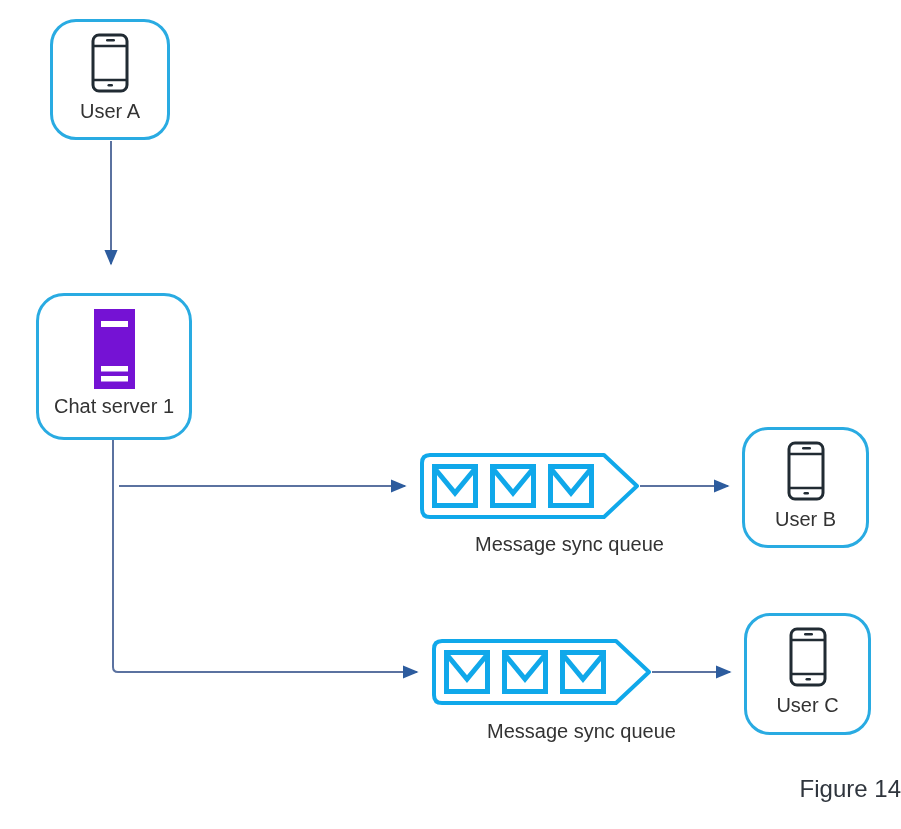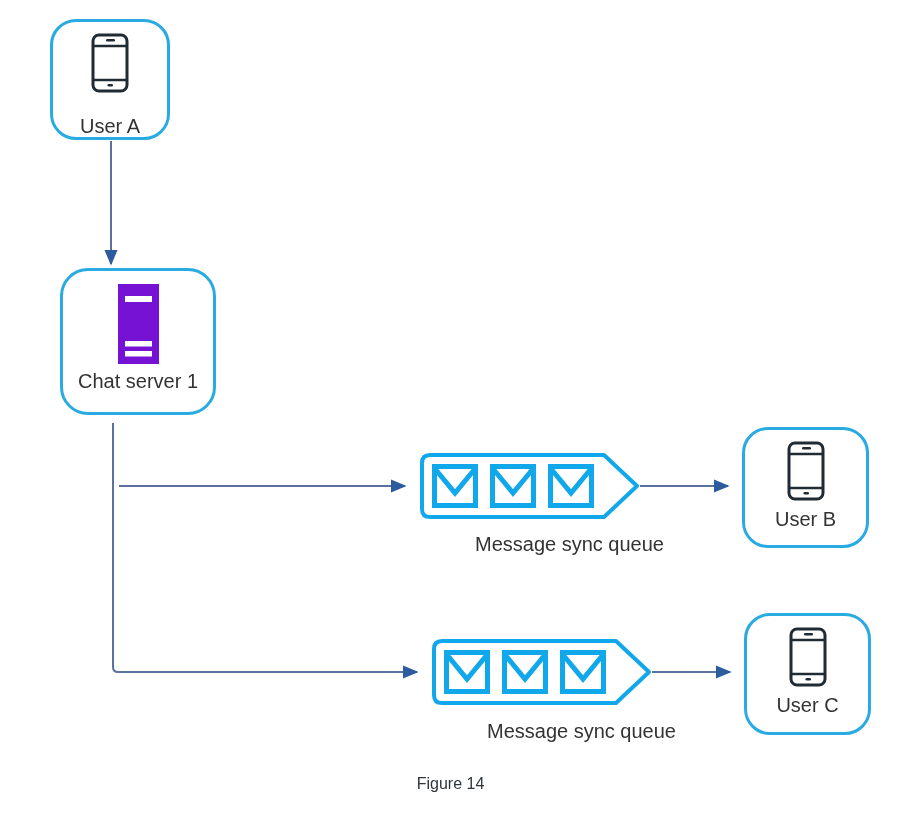--- a/index.html
+++ b/index.html
@@ -43,22 +43,22 @@
     text-align: right;
     font-size: 20px;
     color: #333333;
     white-space: nowrap;
   }
   .figure-caption {
     position: absolute;
     left: 0;
     top: 775px;
     width: 100%;
-    text-align: center;
-    font-size: 16px;
+    text-align: right;
+    font-size: 24px;
     color: #2F353D;
   }
 </style>
 </head>
 <body>
 
 <div class="canvas">
 
   <svg class="connector-layer" width="901" height="829" viewBox="0 0 901 829" xmlns="http://www.w3.org/2000/svg">
     <defs>
@@ -66,32 +66,32 @@
         <path d="M 0 0.8 L 10 5 L 0 9.2 Z" fill="#2D5C9E"></path>
       </marker>
     </defs>
     <path d="M 111 141 L 111 264" fill="none" stroke="#5B72A0" stroke-width="2" marker-end="url(#arrowhead)"></path>
     <path d="M 119 486 L 405 486" fill="none" stroke="#5B72A0" stroke-width="2" marker-end="url(#arrowhead)"></path>
     <path d="M 113 423 L 113 667 Q 113 672 118 672 L 417 672" fill="none" stroke="#5B72A0" stroke-width="2" marker-end="url(#arrowhead)"></path>
     <path d="M 640 486 L 728 486" fill="none" stroke="#5B72A0" stroke-width="2" marker-end="url(#arrowhead)"></path>
     <path d="M 652 672 L 730 672" fill="none" stroke="#5B72A0" stroke-width="2" marker-end="url(#arrowhead)"></path>
   </svg>
 
-  <div class="node user-node" style="left:50px; top:19px; width:120px; height:121px;justify-content:space-between;">
+  <div class="node user-node" style="left:50px; top:19px; width:120px; height:121px;">
     <svg width="38" height="60" viewBox="0 0 38 60" xmlns="http://www.w3.org/2000/svg">
       <rect x="2" y="2" width="34" height="56" rx="6" fill="#ffffff" stroke="#212B33" stroke-width="3"></rect>
       <line x1="3" y1="13" x2="35" y2="13" stroke="#212B33" stroke-width="2.5"></line>
       <line x1="3" y1="47" x2="35" y2="47" stroke="#212B33" stroke-width="2.5"></line>
       <rect x="15" y="6" width="9" height="2.6" rx="1.3" fill="#212B33"></rect>
       <rect x="16.5" y="51" width="5.5" height="2.6" rx="1.3" fill="#212B33"></rect>
     </svg>
     <div class="node-label">User A</div>
   </div>
 
-  <div class="node server-node" style="left:36px; top:268px; width:156px; height:147px;margin-left:24px;">
+  <div class="node server-node" style="left:36px; top:293px; width:156px; height:147px;">
     <svg width="41" height="80" viewBox="0 0 41 80" xmlns="http://www.w3.org/2000/svg">
       <rect x="0" y="0" width="41" height="80" fill="#7512D4"></rect>
       <rect x="7" y="12" width="27" height="6" fill="#ffffff"></rect>
       <rect x="7" y="57" width="27" height="5.5" fill="#ffffff"></rect>
       <rect x="7" y="67" width="27" height="5.5" fill="#ffffff"></rect>
     </svg>
     <div class="node-label">Chat server 1</div>
   </div>
 
   <svg class="queue-shape" style="left:418px; top:452px;" width="222" height="68" viewBox="0 0 222 68" xmlns="http://www.w3.org/2000/svg">

